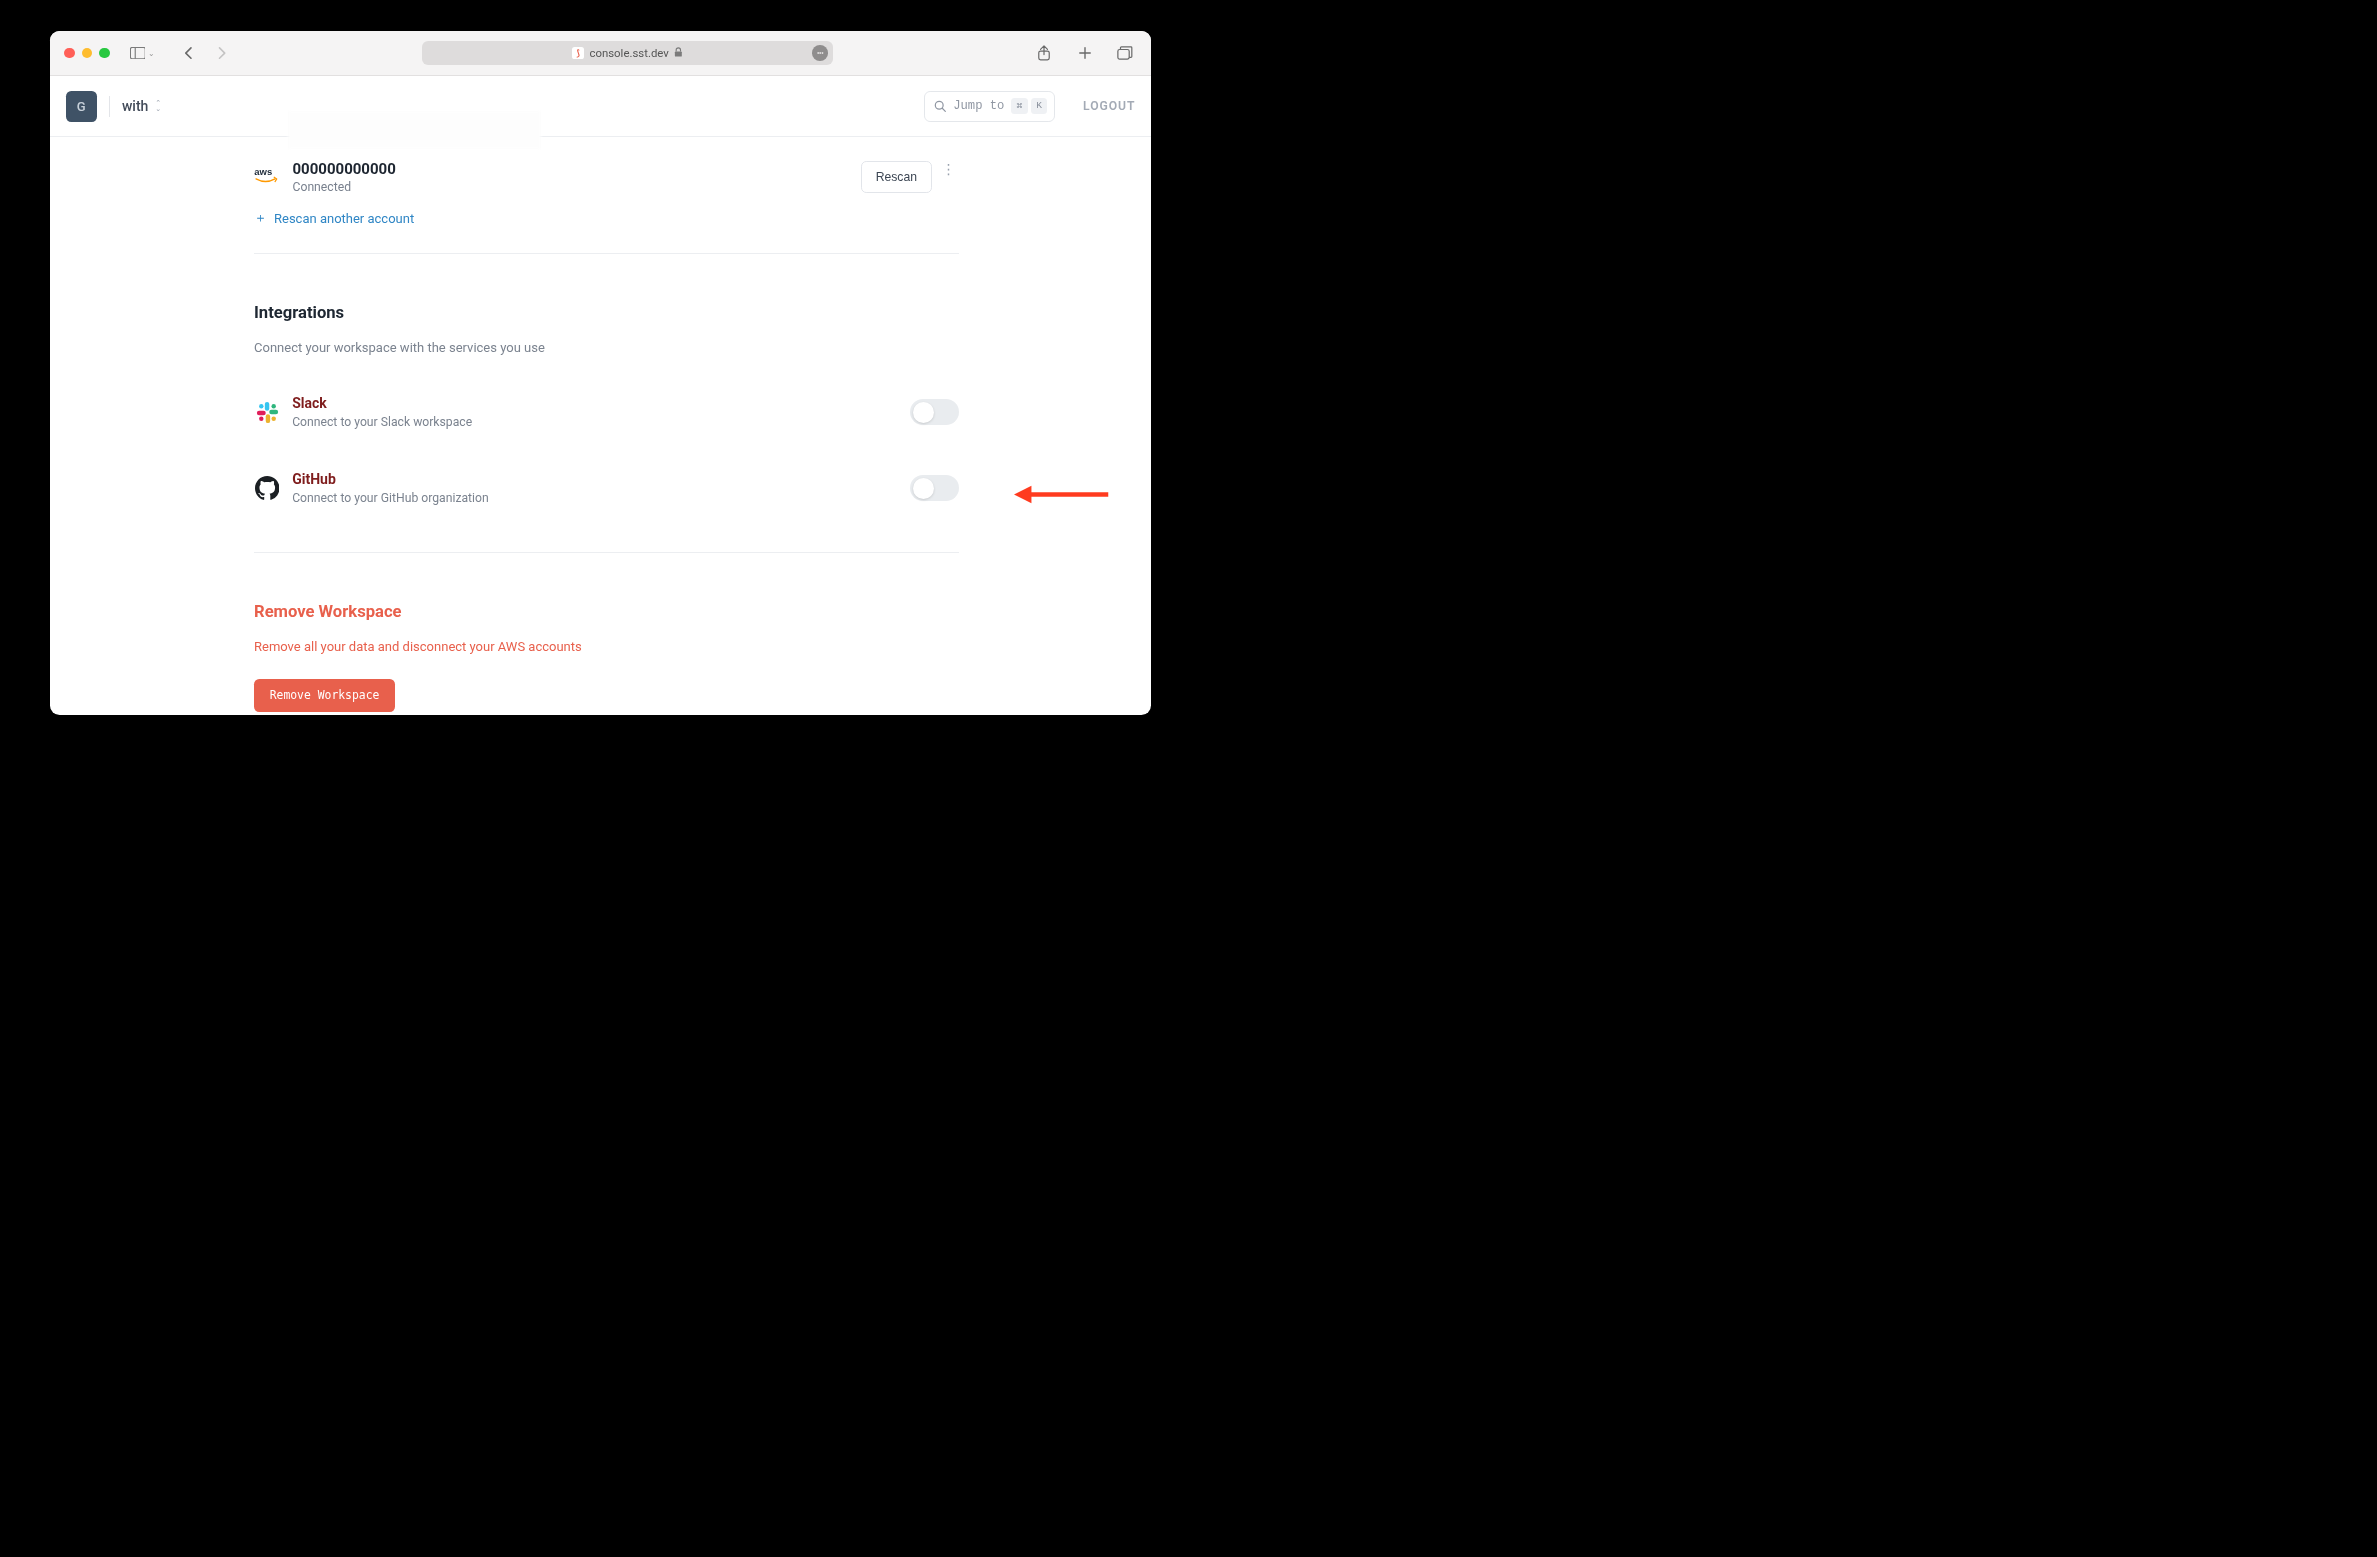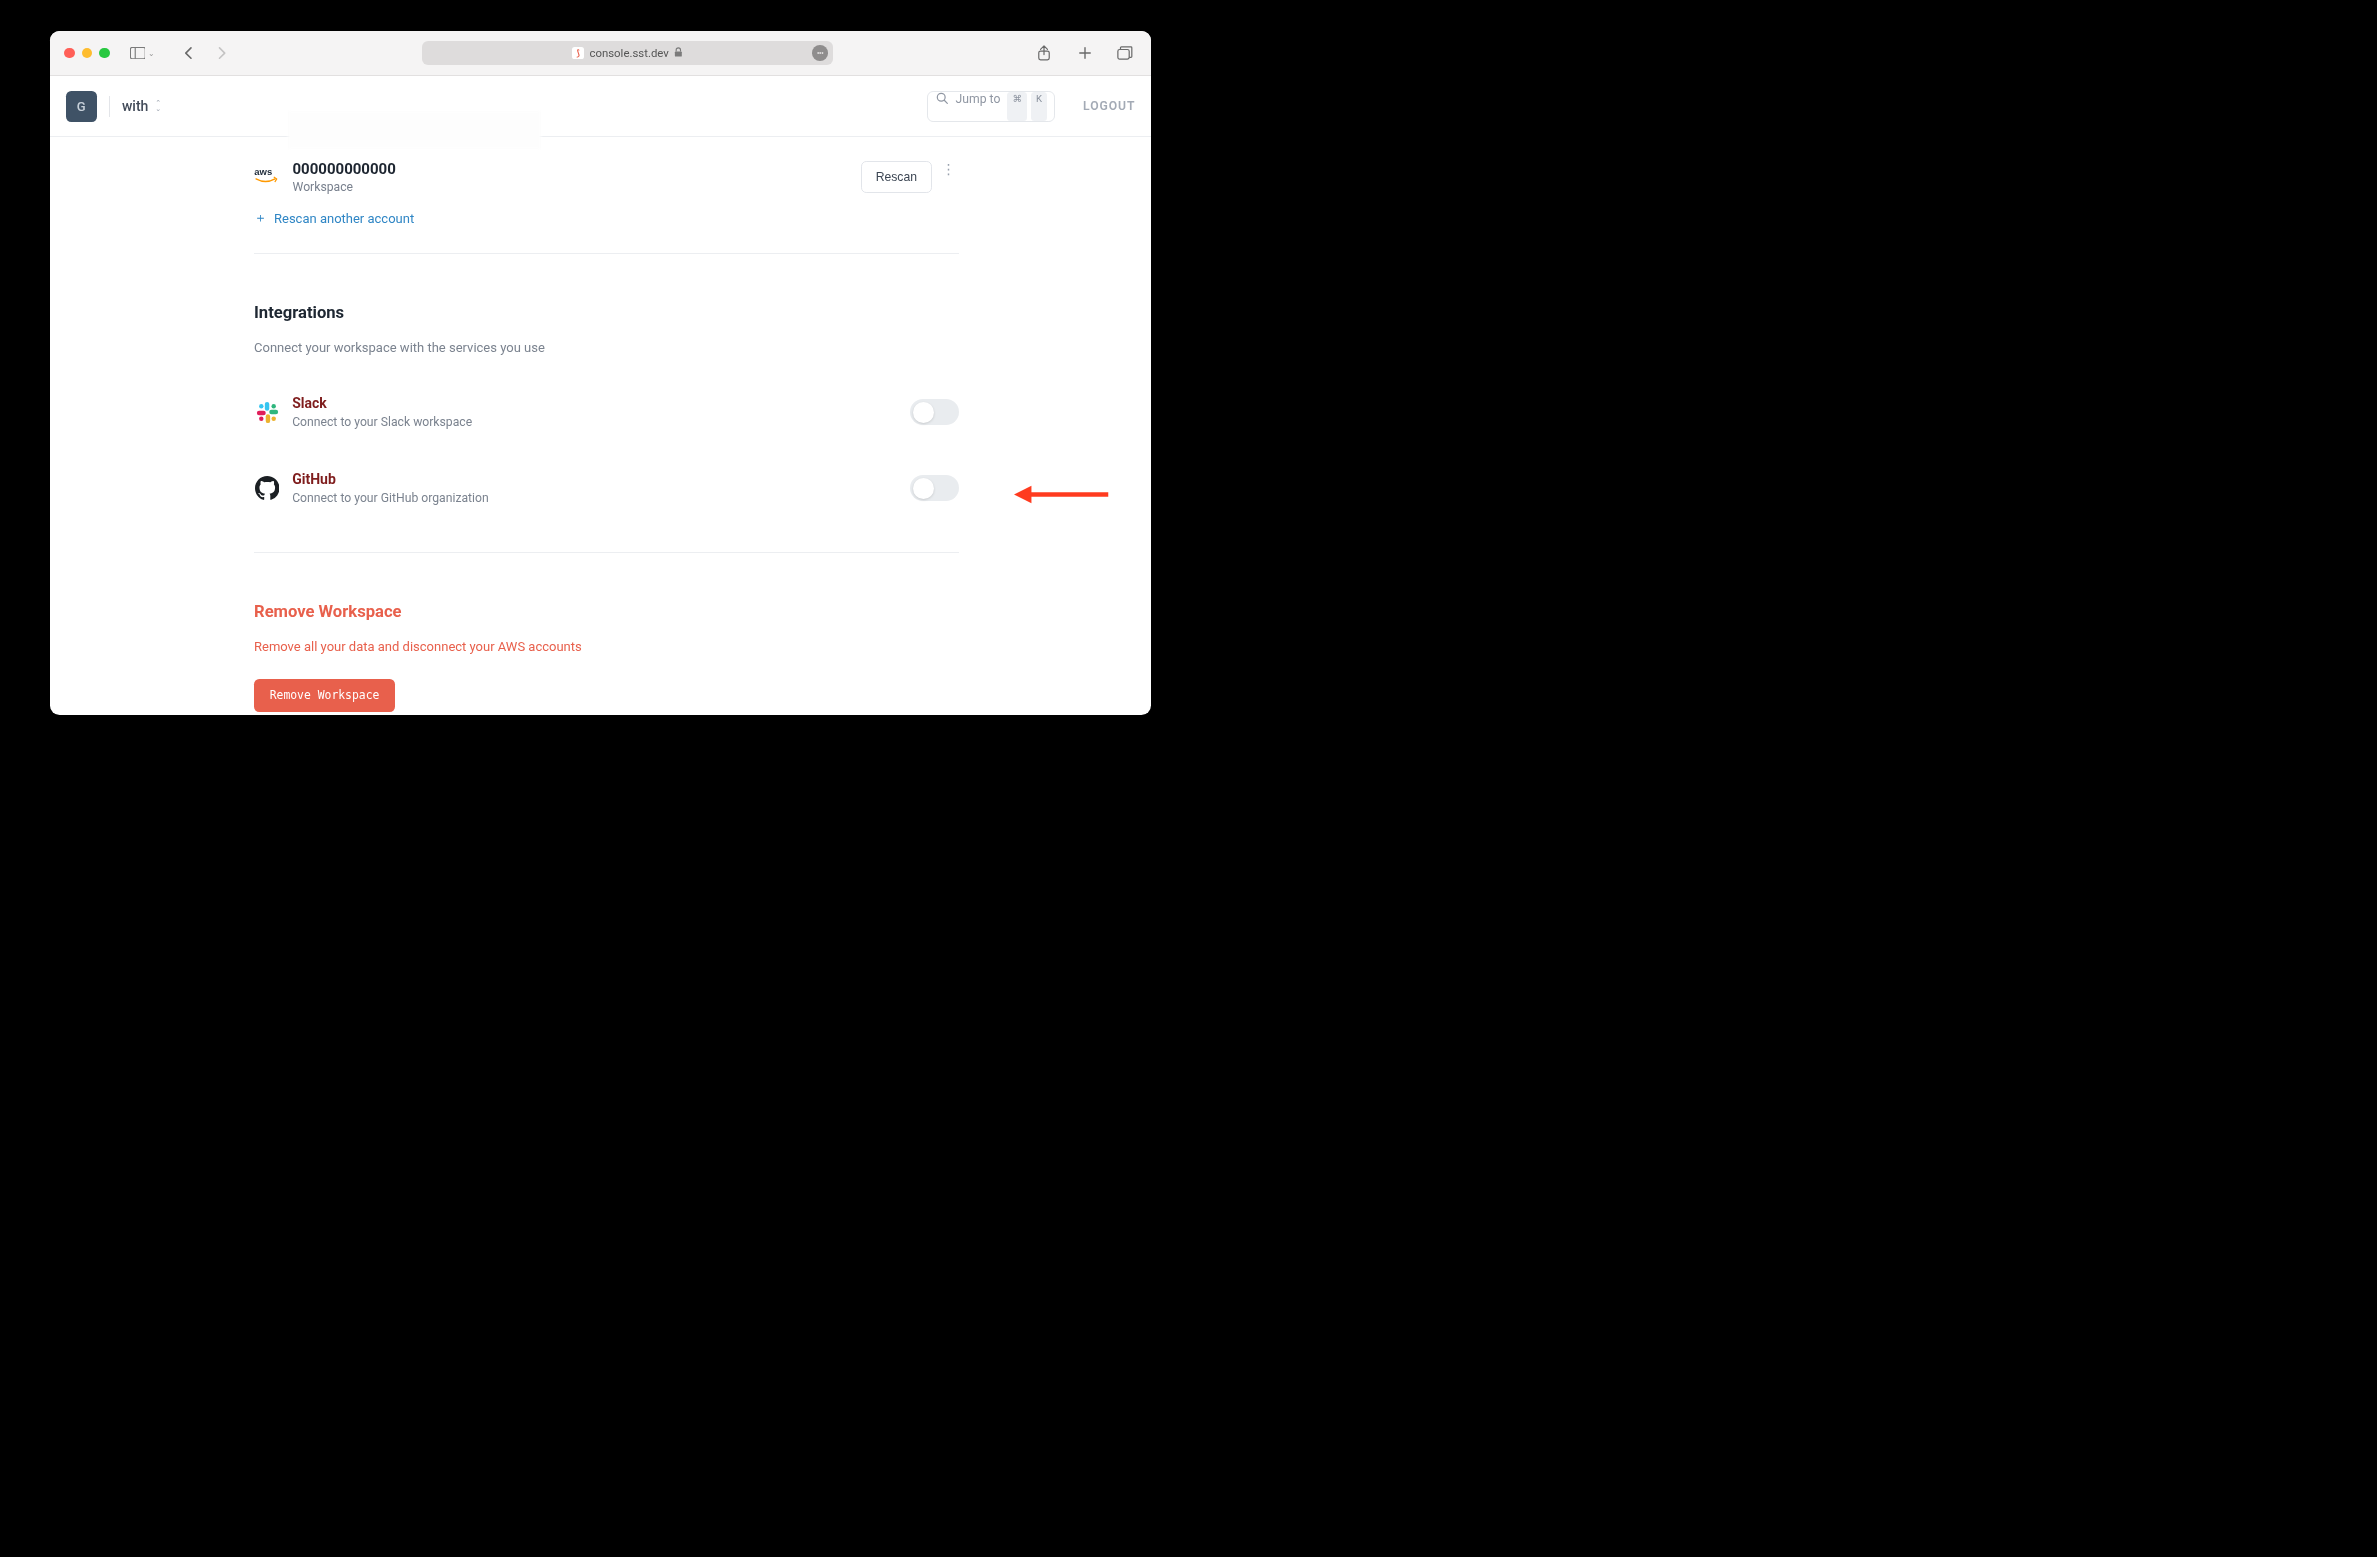--- a/index.html
+++ b/index.html
@@ -91,22 +91,22 @@
   background: #3f5266; color: #c7d0da;
   display:flex;align-items:center;justify-content:center;
   font-size: 13px; font-weight: 500;
 }
 .vdiv { width:0.9px; height: 21px; background:#e3e5e9; }
 .ws-name { color:#424b59; font-size:14px; font-weight:500; display:flex; align-items:center; gap:7px; }
 .updown { display:flex; flex-direction:column; font-size:7px; color:#98a0ad; line-height:6.1px; }
 .spacer { flex: 1; }
 .jump {
   height: 31px; border:0.9px solid #e4e7eb; border-radius:6.1px;
-  display:flex; padding: 0 7px 0 8.7px; gap:7px;
-  color:#9097a3; font-size:12.2px;
+  display:flex; align-items:center; padding: 0 7px 0 8.7px; gap:7px;
+  color:#9097a3; font-size:12.2px;font-family:Liberation Mono, monospace;
 }
 .kbd { display:flex; gap:3.5px; }
 .key {
   background:#eff1f4; border-radius:3.5px; padding: 1.7px 5.2px;
   font-size:9.6px; color:#8a919d;
 }
 .logout { color:#a3aab5; font-size:12.2px; font-weight:600; letter-spacing:0.9px; margin-left:15.7px; }
 
 .content {
   flex:1; overflow:auto;
@@ -265,21 +265,21 @@
       <div class="aws-row">
         <div class="aws-icon">
           <svg width="30" height="19" viewBox="0 0 34 22" style="font-size:14px">
               <text x="0" y="10" font-size="11" font-weight="600" fill="#232f3e" font-family="Arial">aws</text>
               <path d="M2 15 Q 13 21 24 15" fill="none" stroke="#ff9900" stroke-width="1.6" stroke-linecap="round"></path>
               <path d="M23 13 l3 2 l-2 3" fill="none" stroke="#ff9900" stroke-width="1.4" stroke-linecap="round" stroke-linejoin="round"></path>
             </svg>
         </div>
         <div>
           <div class="acct-title">000000000000</div>
-          <div class="acct-sub">Workspace</div>
+          <div class="acct-sub">Connected</div>
         </div>
         <div class="row-actions">
           <button class="btn-outline">Rescan</button>
           <span class="kebab">⋮</span>
         </div>
       </div>
 
       <div class="link-row">
         <span class="plus">＋</span>
         <span>Rescan another account</span>

